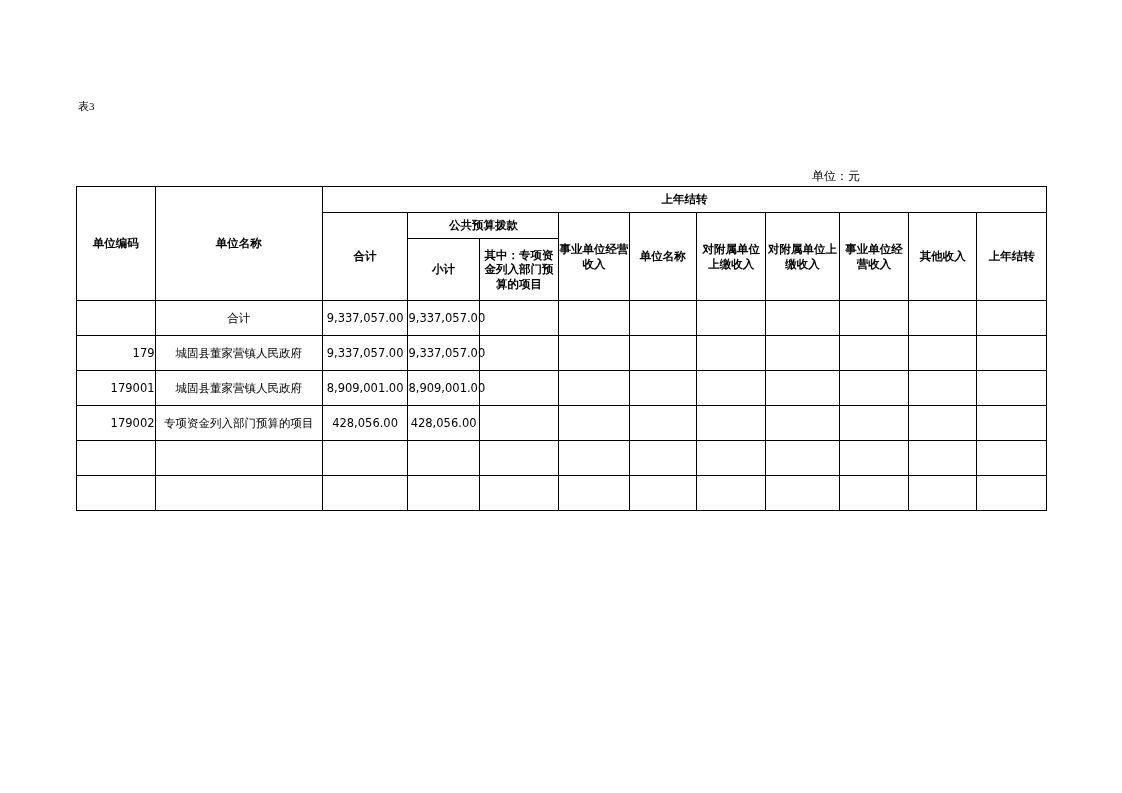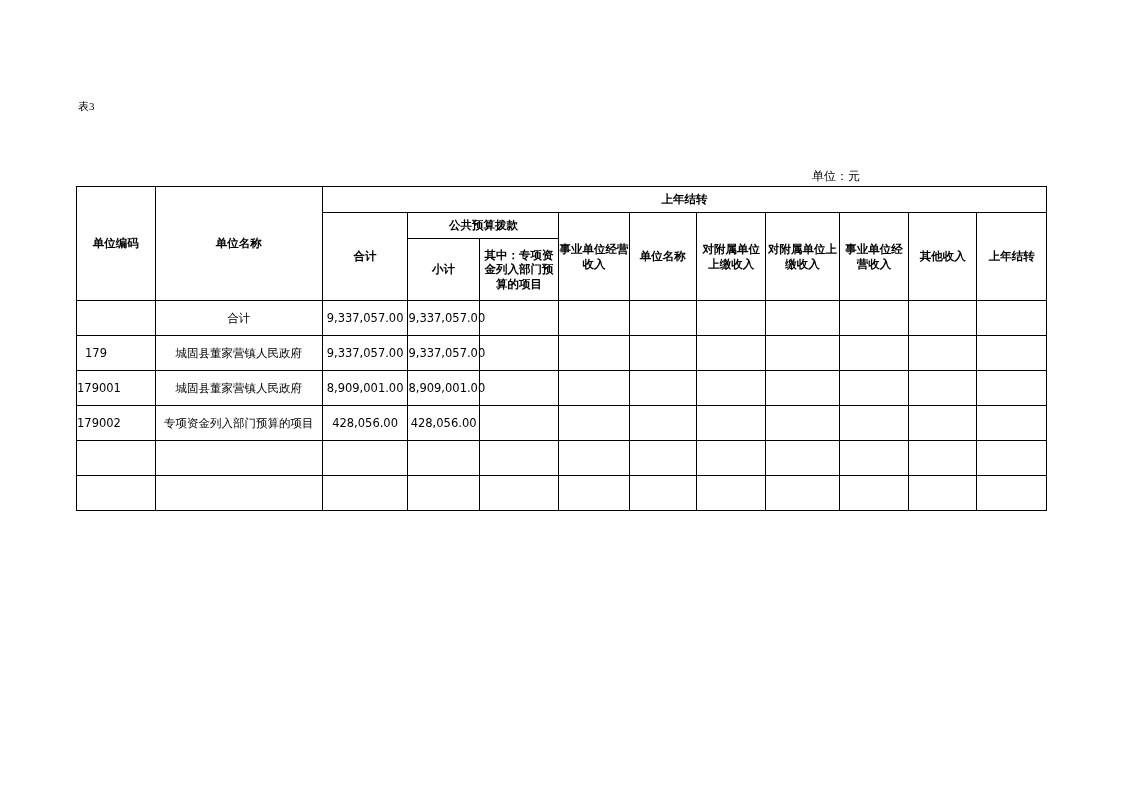--- a/index.html
+++ b/index.html
@@ -100,26 +100,26 @@
     height: 34px;
   }
 
   .code-cell {
     text-align: center;
     font-family: "Liberation Serif", serif;
     font-size: 11.5px;
   }
 
   .code-cell.lvl0 {
-    text-align: left;
+    text-align: right;
     padding-left: 8px;
   }
 
   .code-cell.lvl1 {
-    text-align: left;
+    text-align: right;
     padding-left: 0;
   }
 
   .name-cell {
     text-align: left;
     padding-left: 8px;
     font-size: 11.5px;
     font-family: "DejaVu Sans", sans-serif;
   }
 

